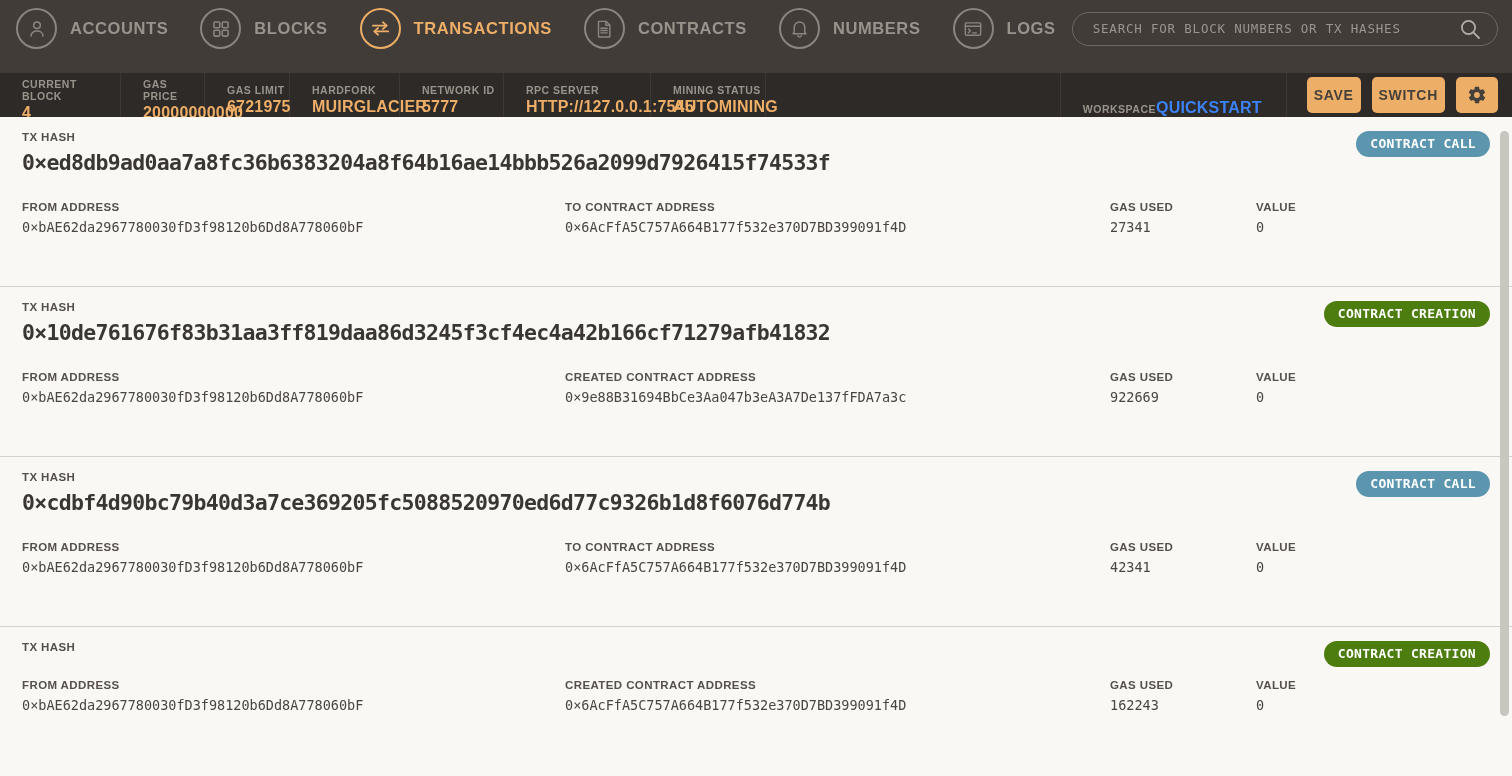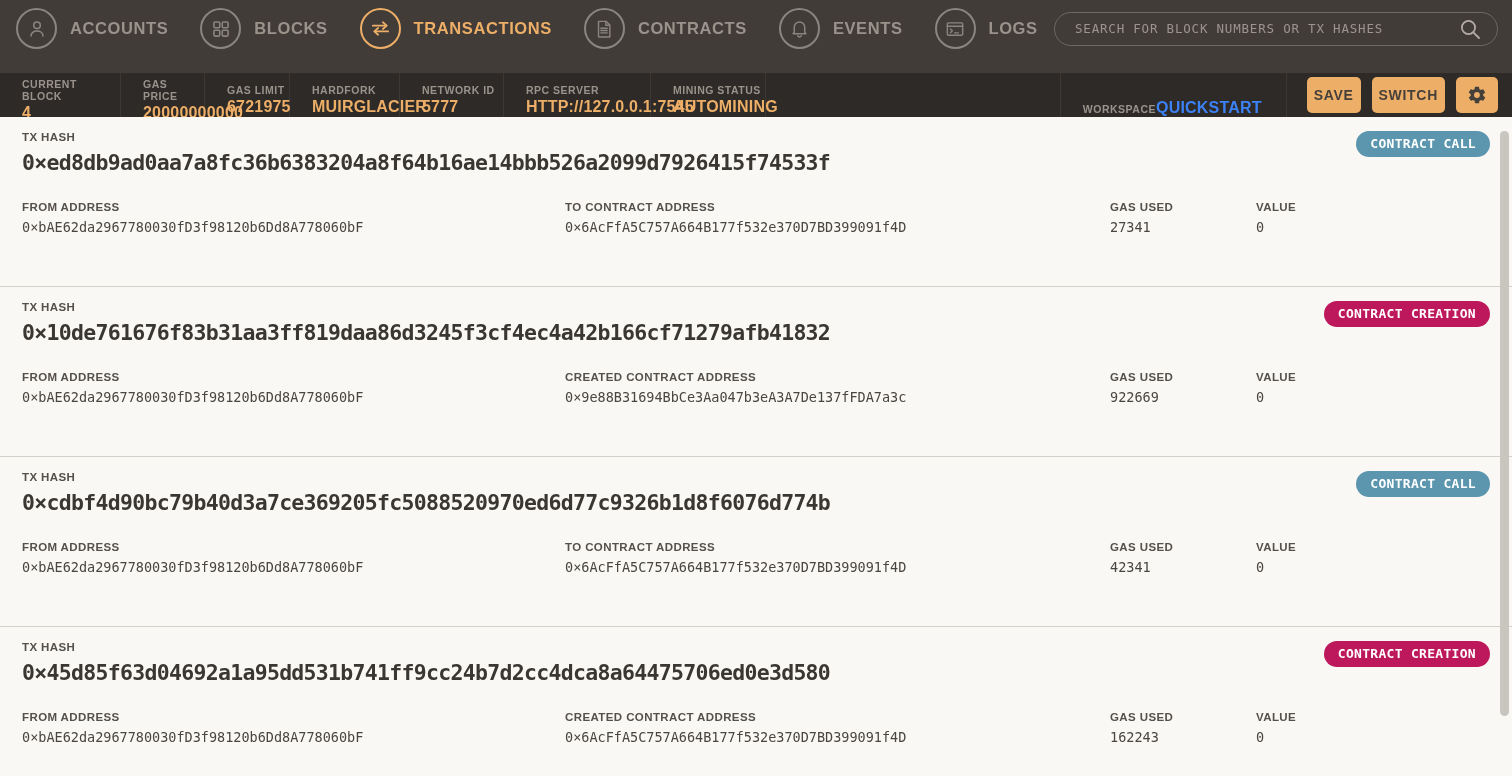--- a/index.html
+++ b/index.html
@@ -207,21 +207,21 @@
     padding: 5px 14px 6px 14px;
     font-family: "DejaVu Sans Mono", monospace;
     font-size: 13px;
     font-weight: bold;
     color: #FFFFFF;
     letter-spacing: 0.3px;
     white-space: nowrap;
     cursor: pointer;
   }
   .badge.call     { background: #5B96AE; }
-  .badge.creation { background: #be185d; }
+  .badge.creation { background: #4d7c0f; }
 
   
   #scrollbar-track {
     position: absolute;
     right: 3px;
     top: 0;
     width: 9px;
     height: 100%;
   }
   #scrollbar-thumb {
@@ -283,21 +283,21 @@
         </span>
         <span class="nav-label">CONTRACTS</span>
       </div>
       <div class="nav-item">
         <span class="nav-circle">
           <svg width="21" height="21" viewBox="0 0 24 24" fill="none" stroke="#8B8580" stroke-width="1.7" stroke-linecap="round" stroke-linejoin="round">
             <path d="M18 16.2V10.6a6 6 0 1 0-12 0v5.6l-1.3 1.8h14.6L18 16.2z"></path>
             <path d="M10 20.3a2.2 2.2 0 0 0 4 0"></path>
           </svg>
         </span>
-        <span class="nav-label">EVENTS</span>
+        <span class="nav-label">NUMBERS</span>
       </div>
       <div class="nav-item">
         <span class="nav-circle">
           <svg width="22" height="20" viewBox="0 0 24 24" fill="none" stroke="#8B8580" stroke-width="1.7" stroke-linecap="round" stroke-linejoin="round">
             <rect x="2.8" y="4.6" width="18.4" height="14.8" rx="1.3"></rect>
             <line x1="2.8" y1="8.6" x2="21.2" y2="8.6"></line>
             <path d="M6.5 12l2.3 2.2-2.3 2.2"></path>
             <line x1="11.5" y1="16.6" x2="16" y2="16.6"></line>
           </svg>
         </span>
@@ -434,21 +434,20 @@
           </div>
           <div class="col-value">
             <div class="col-label">VALUE</div>
             <div class="col-value-text">0</div>
           </div>
         </div>
       </div>
       <div class="tx-row">
         <div class="badge creation">CONTRACT CREATION</div>
         <div class="tx-hash-label">TX HASH</div>
-        <div class="tx-hash-value">0×45d85f63d04692a1a95dd531b741ff9cc24b7d2cc4dca8a64475706ed0e3d580</div>
         <div class="tx-cols">
           <div class="col-from">
             <div class="col-label">FROM ADDRESS</div>
             <div class="col-value-text">0×bAE62da2967780030fD3f98120b6Dd8A778060bF</div>
           </div>
           <div class="col-to">
             <div class="col-label">CREATED CONTRACT ADDRESS</div>
             <div class="col-value-text">0×6AcFfA5C757A664B177f532e370D7BD399091f4D</div>
           </div>
           <div class="col-gas">

